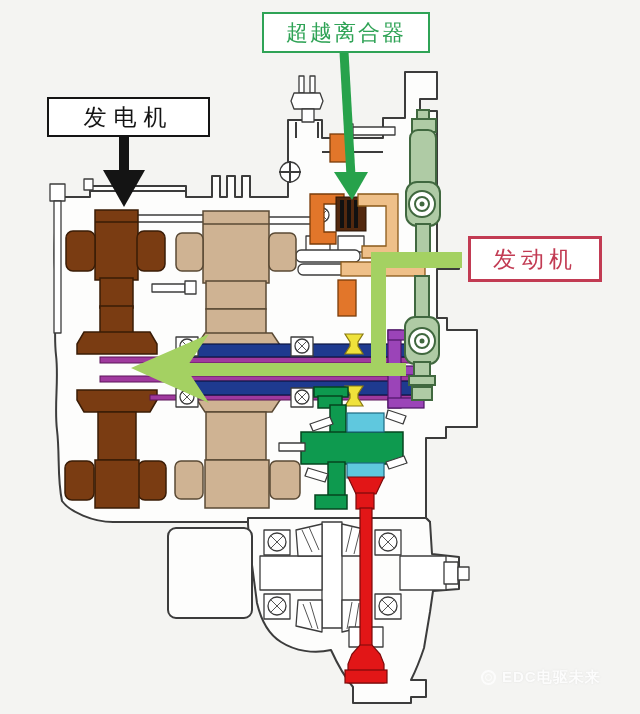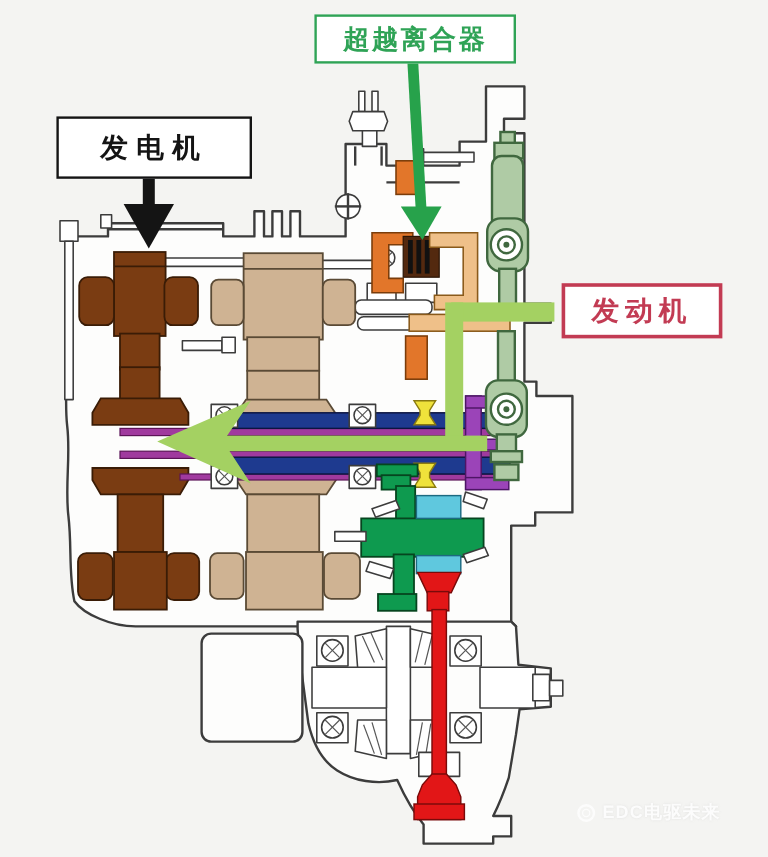--- a/index.html
+++ b/index.html
@@ -5,26 +5,26 @@
   html,body{margin:0;padding:0;}
   body{
     width:640px;height:714px;position:relative;overflow:hidden;
     background:var(--page-bg,#f4f4f2);
     font-family:"Liberation Sans","DejaVu Sans",sans-serif;
   }
   .stage{position:absolute;inset:0;}
   svg{position:absolute;left:0;top:0;}
   .callout{
     position:absolute;background:#fff;display:flex;align-items:center;justify-content:center;
-    box-sizing:border-box;font-weight:bold;
+    box-sizing:border-box;font-weight:normal;
   }
   .callout.green{border:2px solid var(--label-green);color:var(--label-green);
     left:262px;top:12px;width:168px;height:41px;font-size:22px;letter-spacing:2px;}
   .callout.black{border:2px solid var(--label-black);color:var(--label-black);
-    left:47px;top:97px;width:163px;height:52px;font-size:23px;letter-spacing:7px;}
+    left:47px;top:97px;width:163px;height:40px;font-size:23px;letter-spacing:7px;}
   .callout.red{border:3px solid var(--label-red);color:var(--label-red);
     left:468px;top:236px;width:134px;height:46px;font-size:23px;letter-spacing:5px;}
   .watermark{
     position:absolute;left:481px;top:668px;display:flex;align-items:center;gap:6px;
     color:var(--watermark-white);opacity:.8;font-size:15px;font-weight:bold;letter-spacing:1px;
     text-shadow:0 0 2px rgba(200,200,200,.6);
   }
   .wm-logo{width:15px;height:15px;border:2px solid var(--watermark-white);border-radius:50%;
     box-sizing:border-box;position:relative;}
   .wm-logo:after{content:"";position:absolute;left:2px;top:2px;width:5px;height:5px;

